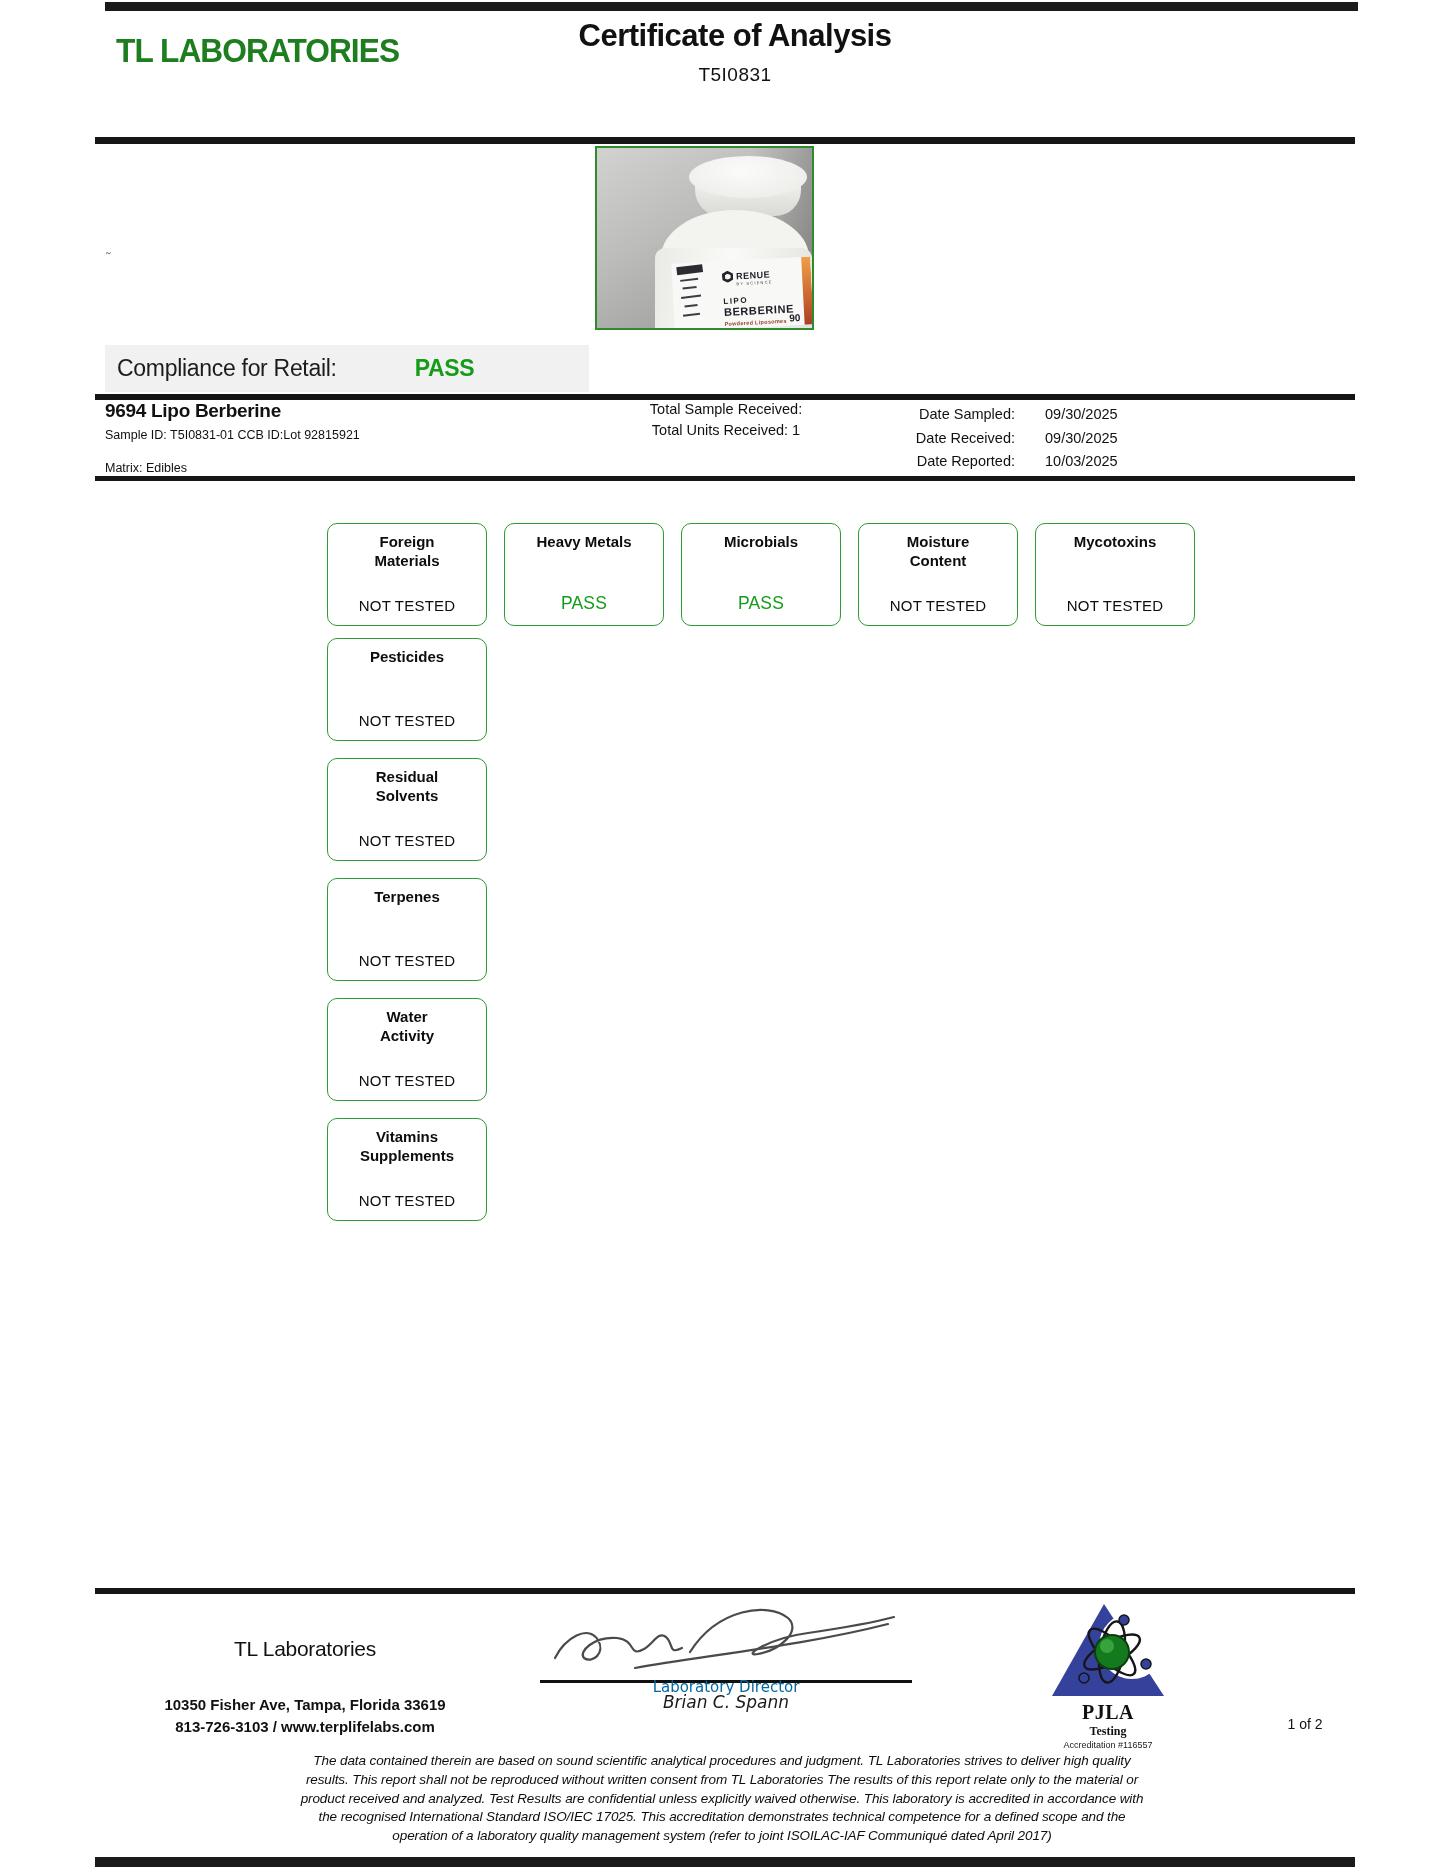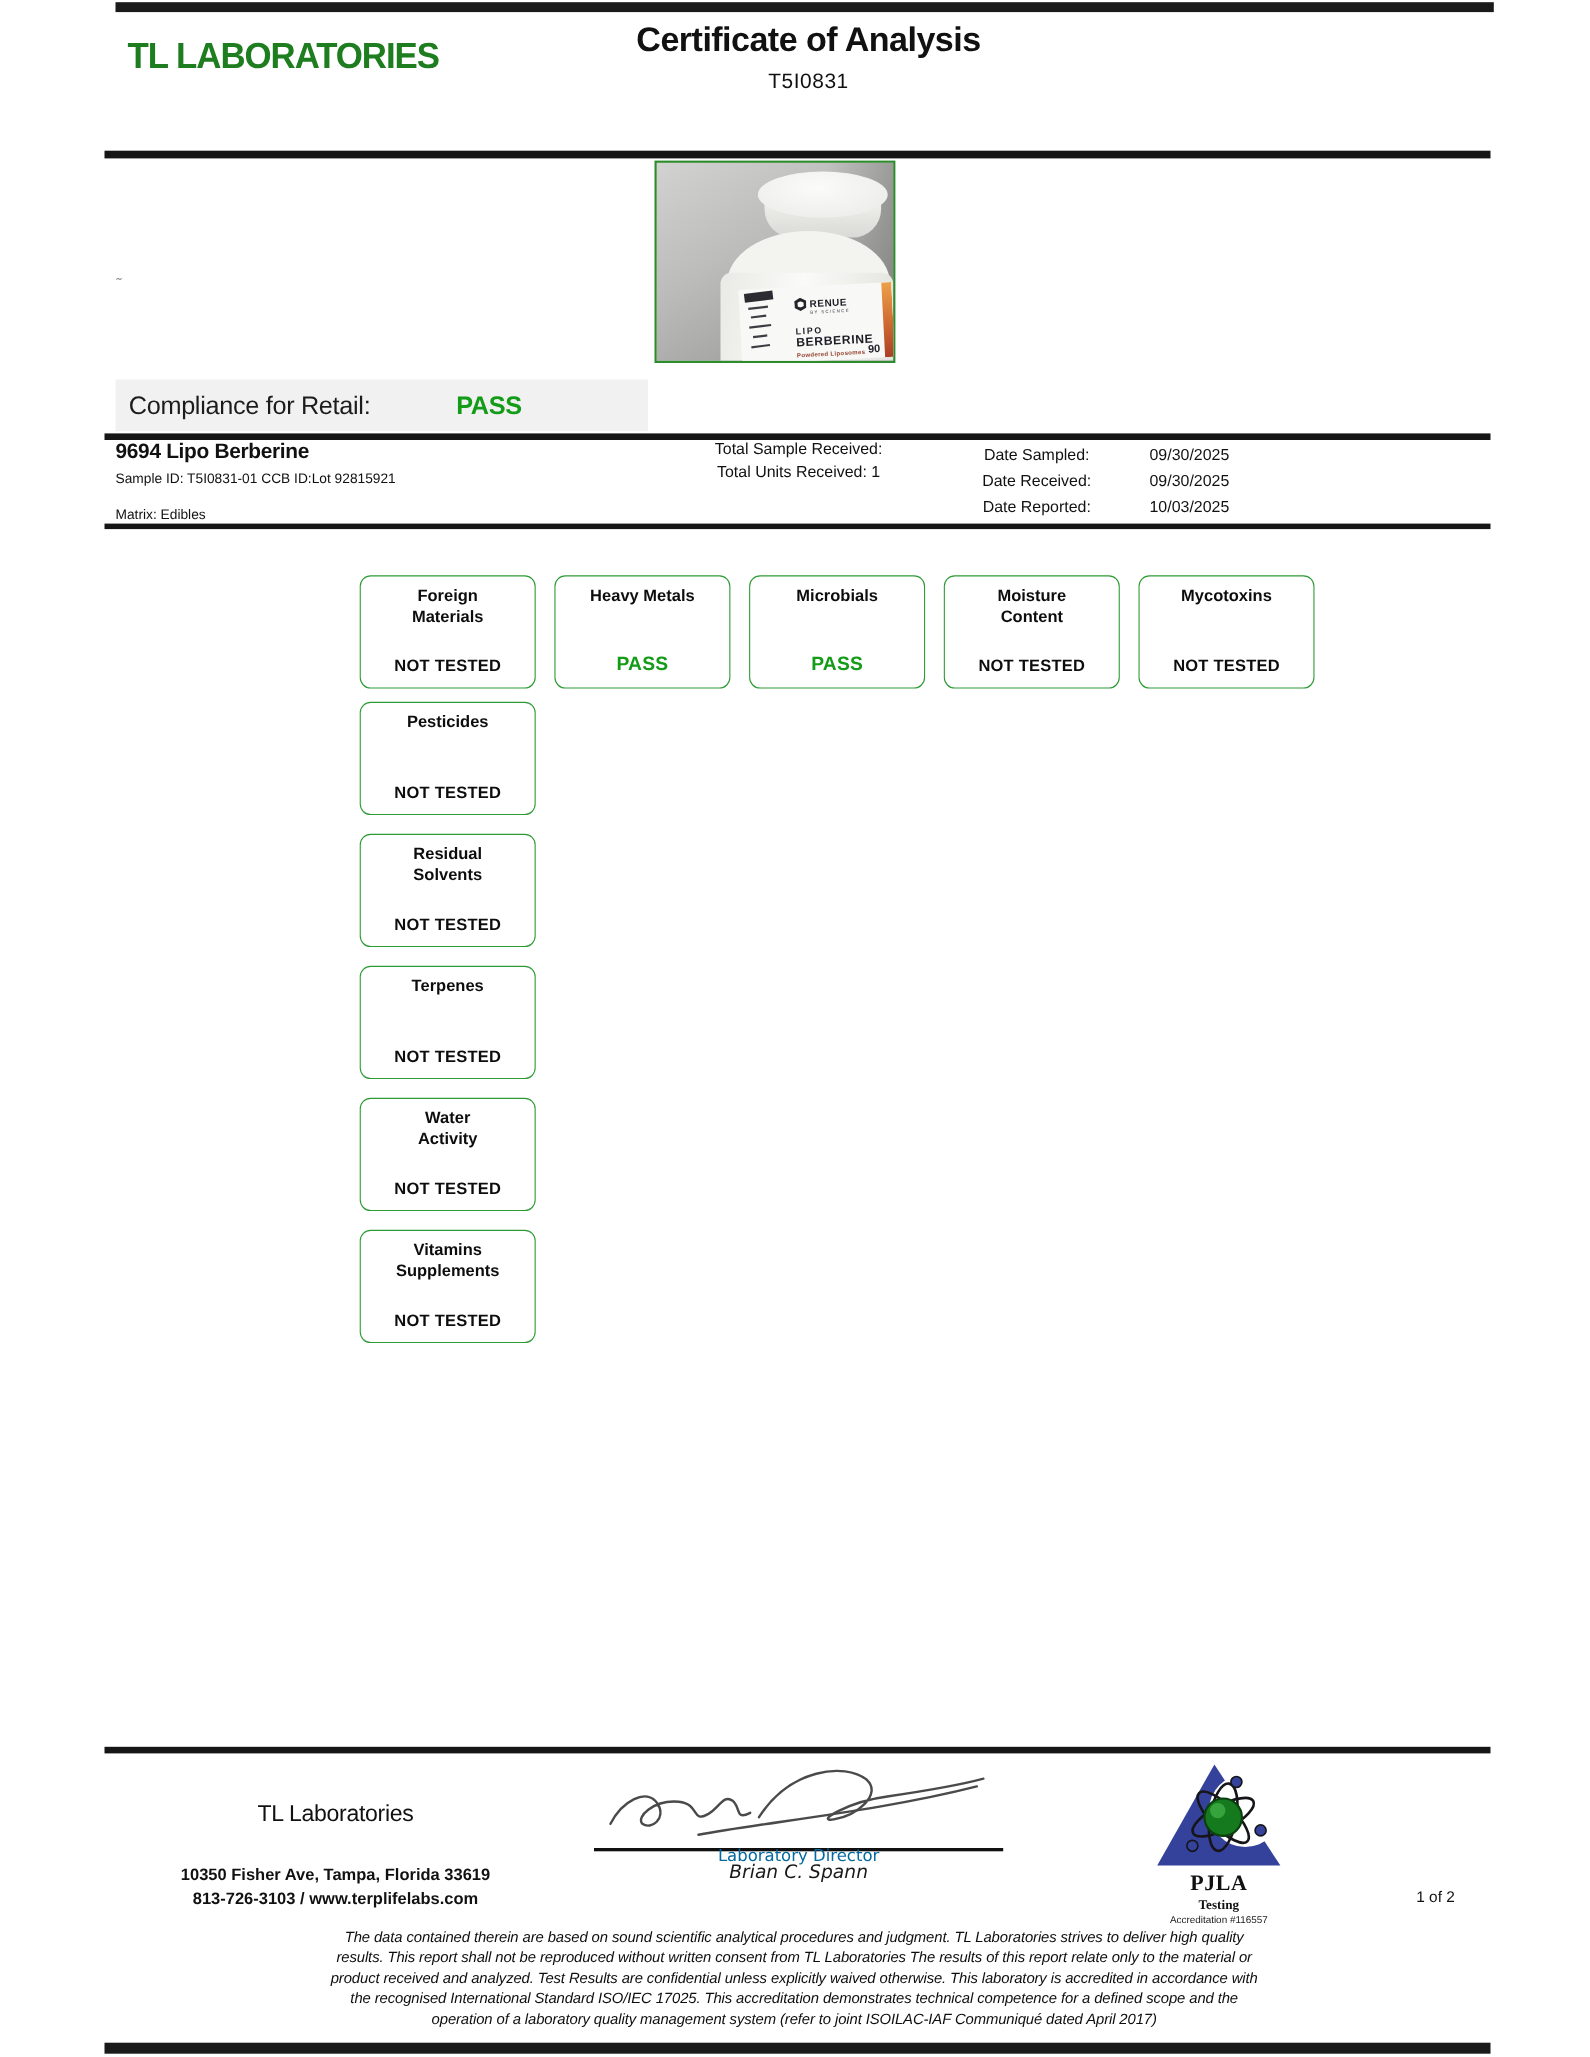--- a/index.html
+++ b/index.html
@@ -49,31 +49,31 @@
                   display:flex;align-items:center;}
   #compliance-label{font-size:23px;color:#1c1c1c;margin-left:12px;letter-spacing:-.3px;}
   #compliance-status{font-size:23px;font-weight:bold;color:var(--green-pass,#149c19);margin-left:78px;letter-spacing:-.3px;}
   
   #sample-name{left:105px;top:400px;font-size:19px;font-weight:bold;letter-spacing:-.3px;}
   #sample-id-line{left:105px;top:428px;font-size:12.5px;}
   #matrix-line{left:105px;top:461px;font-size:12.5px;}
   #totals{left:576px;top:399px;width:300px;text-align:center;font-size:14.5px;line-height:21px;}
   #dates{left:870px;top:403px;font-size:14.5px;}
   .date-row{display:flex;line-height:23.5px;}
-  .date-label{width:145px;text-align:center;}
+  .date-label{width:145px;text-align:right;}
   .date-value{margin-left:30px;width:90px;}
   
   .test-row{position:absolute;left:327px;display:flex;gap:17px;}
   #test-row-1{top:523px;}
   #test-row-2{top:638px;flex-direction:column;}
   .test-box{width:160px;height:103px;border:1.6px solid var(--green-border,#2f9b36);border-radius:10px;
             background:#fff;box-sizing:border-box;display:flex;flex-direction:column;align-items:center;
             padding:9px 4px 11px 4px;}
   .t-line{font-size:15px;font-weight:bold;line-height:18.5px;text-align:right;color:#0d0d0d;}
-  .t-result{margin-top:auto;font-size:15px;font-weight:bold;letter-spacing:.2px;color:#0d0d0d;}
+  .t-result{margin-top:auto;font-size:15px;font-weight:normal;letter-spacing:.2px;color:#0d0d0d;}
   .t-result.pass{color:var(--green-pass,#149c19);font-size:17.5px;}
   
   #footer-left{left:110px;top:1637px;width:390px;text-align:center;}
   #footer-lab{font-size:21px;letter-spacing:-.3px;}
   #footer-addr{margin-top:33px;font-size:15px;font-weight:bold;line-height:22px;}
   #footer-phone{font-size:15px;font-weight:bold;line-height:22px;}
   #sig-svg{left:540px;top:1598px;}
   #sig-line{left:540px;top:1680px;width:372px;height:3px;background:#101010;}
   #sig-name{left:540px;top:1692px;width:372px;text-align:center;font-size:17px;font-style:italic;
             font-family:"DejaVu Sans",sans-serif;color:#1a1a1a;}

